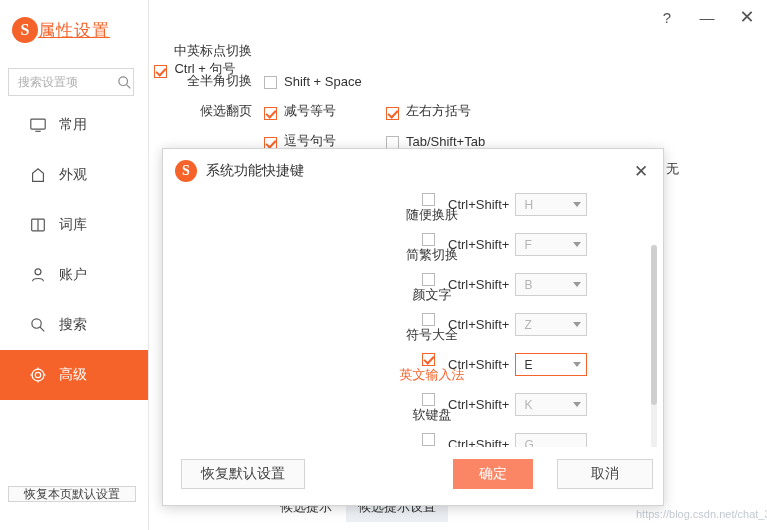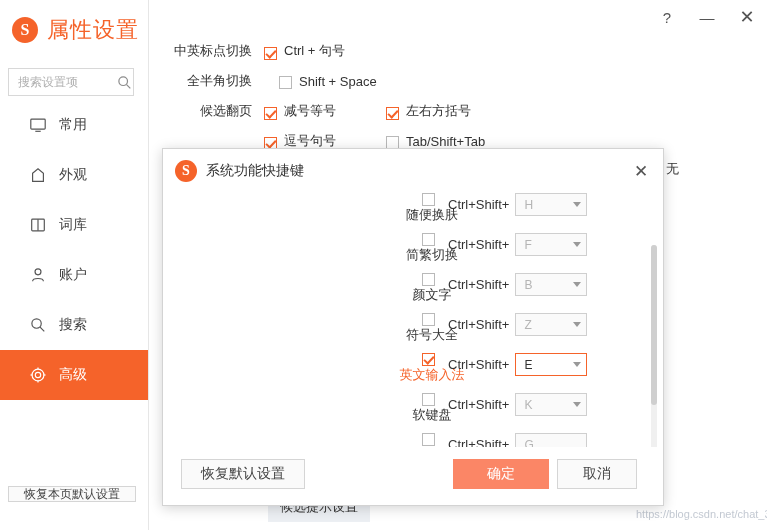--- a/index.html
+++ b/index.html
@@ -49,24 +49,24 @@
     background: #f5632a;
     color: #fff;
     font-size: 16px;
     font-weight: bold;
     display: flex;
     align-items: center;
     justify-content: center;
     font-family: "Liberation Serif", serif;
   }
   .brand-title {
-    margin-left: 9px;
-    font-size: 22px;
+    font-size: 17px;
     color: #f5632a;
     letter-spacing: 1px;
+    text-decoration: underline;
   }
   .search-box {
     position: absolute;
     left: 8px; top: 68px;
     width: 126px;
     height: 28px;
     border: 1px solid #d8d8d8;
     box-sizing: border-box;
     background: #fff;
     display: flex;
@@ -354,28 +354,28 @@
   }
   .btn-default {
     left: 18px; top: 14px;
     width: 124px;
     border: 1px solid #d5d5d5;
     background: #fafafa;
     color: #444;
   }
   .btn-ok {
     left: 290px; top: 14px;
-    width: 96px;
+    width: 80px;
     background: #fb8666;
     color: #ffffff;
     border: 1px solid #fb8666;
   }
   .btn-cancel {
     left: 394px; top: 14px;
-    width: 80px;
+    width: 96px;
     border: 1px solid #d5d5d5;
     background: #fafafa;
     color: #444;
   }
 </style>
 </head>
 <body>
 
 <div class="app">
 
@@ -467,29 +467,29 @@
   </div>
 
   <div class="titlebar">
     <div class="tb-btn">?</div>
     <div class="tb-btn">—</div>
     <div class="tb-btn close">✕</div>
   </div>
 
   <div class="content">
 
-    <div class="row" style="left:0; top:42px;">
+    <div class="row" style="left:0; top:42px;flex-direction:column;">
       <span class="row-label">中英标点切换</span>
       <span class="opt">
         <span class="cb checked"></span>
         <span class="cb-text">Ctrl + 句号</span>
       </span>
     </div>
 
-    <div class="row" style="left:0; top:72px;gap:15px;">
+    <div class="row" style="left:0; top:72px;">
       <span class="row-label">全半角切换</span>
       <span class="opt">
         <span class="cb"></span>
         <span class="cb-text">Shift + Space</span>
       </span>
     </div>
 
     <div class="row" style="left:0; top:102px;">
       <span class="row-label">候选翻页</span>
       <span class="opt" style="width:100px;">
@@ -510,20 +510,21 @@
       </span>
       <span class="opt">
         <span class="cb"></span>
         <span class="cb-text">Tab/Shift+Tab</span>
       </span>
     </div>
 
     <div class="right-none">无</div>
 
     <div class="bottom-tabs">
+      <div class="bt">候选提示</div>
       <div class="bt sel">候选提示设置</div>
     </div>
 
     <div class="watermark">https://blog.csdn.net/chat_36306474</div>
   </div>
 
   <div class="dialog">
 
     <div class="dlg-title">
       <div class="dlg-logo">S</div>

